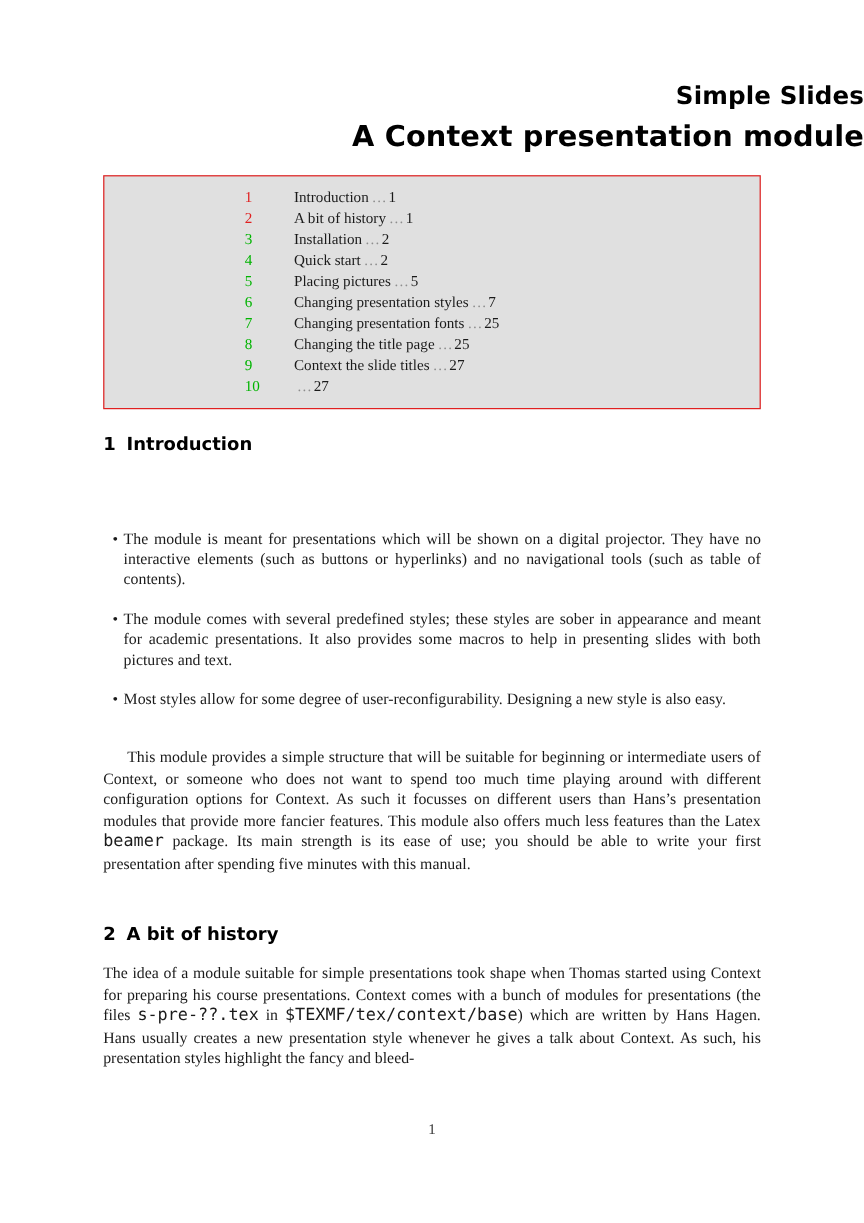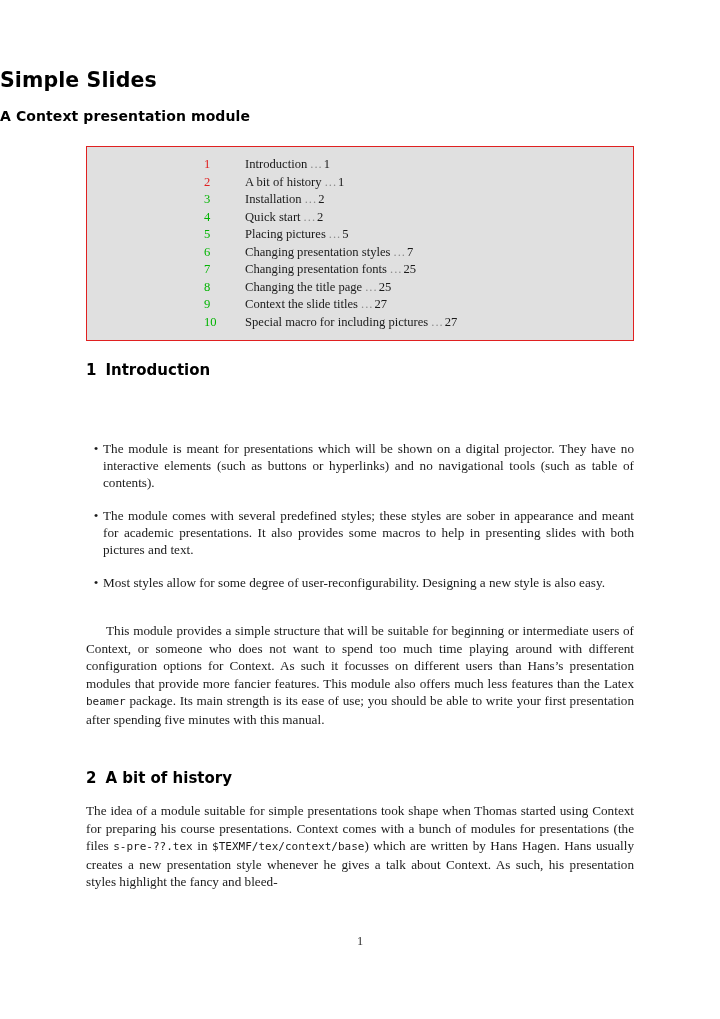--- a/index.html
+++ b/index.html
@@ -15,27 +15,27 @@
     font-family: "Liberation Serif", "DejaVu Serif", serif;
     color: #1a1a1a;
     overflow: hidden;
   }
 
   
   .doc-title {
     position: absolute;
     left: 0;
     width: 720px;
-    text-align: left;
+    text-align: right;
     font-family: "DejaVu Sans", "Liberation Sans", sans-serif;
     font-weight: bold;
     color: #000000;
   }
   .doc-title.line1 { top: 68px; font-size: 20.5px; letter-spacing: 0.1px; }
-  .doc-title.line2 { top: 100px; font-size: 14px; letter-spacing: 0.1px; margin-top: 8px; }
+  .doc-title.line2 { top: 100px; font-size: 24px; letter-spacing: 0.1px; }
 
   
   .toc-box {
     position: absolute;
     left: 86px;
     top: 146px;
     width: 548px;
     height: 195px;
     background: #e0e0e0;
     border: 1.2px solid #e02020;
@@ -84,21 +84,21 @@
     width: 548px;
     font-size: 13.2px;
     line-height: 17.6px;
     text-align: justify;
     color: #1a1a1a;
     hyphens: manual;
   }
   .body-block.indented { text-indent: 20px; }
   .mono {
     font-family: "DejaVu Sans Mono", "Liberation Mono", monospace;
-    font-size: 11px;
+    font-size: 14px;
     margin-top: 12px;
   }
 
   
   .bullet-item {
     position: absolute;
     left: 86px;
     width: 548px;
   }
   .bullet-item .marker {
@@ -200,21 +200,20 @@
 
       <div class="toc-row">
         <span class="toc-num c-green">9</span>
         <span class="toc-title">Context the slide titles</span>
         <span class="toc-dots">...</span>
         <span class="toc-page">27</span>
       </div>
 
       <div class="toc-row">
         <span class="toc-num c-green">10</span>
-        <span class="toc-title">Special macro for including pictures</span>
         <span class="toc-dots">...</span>
         <span class="toc-page">27</span>
       </div>
 
     </div>
   </div>
 
   <div class="section-heading" style="top:361px;">
     <span class="sec-num">1</span><span>Introduction</span>
   </div>

